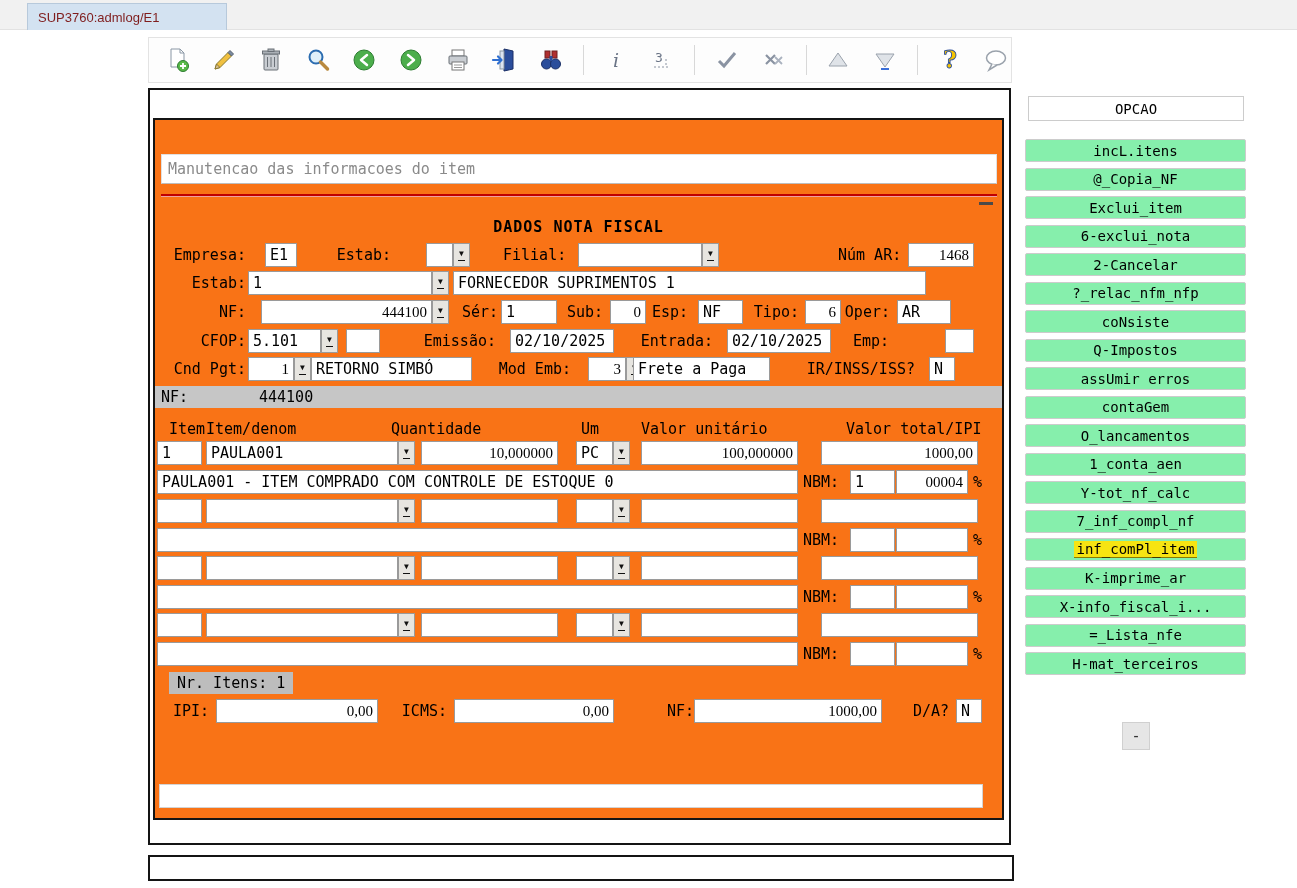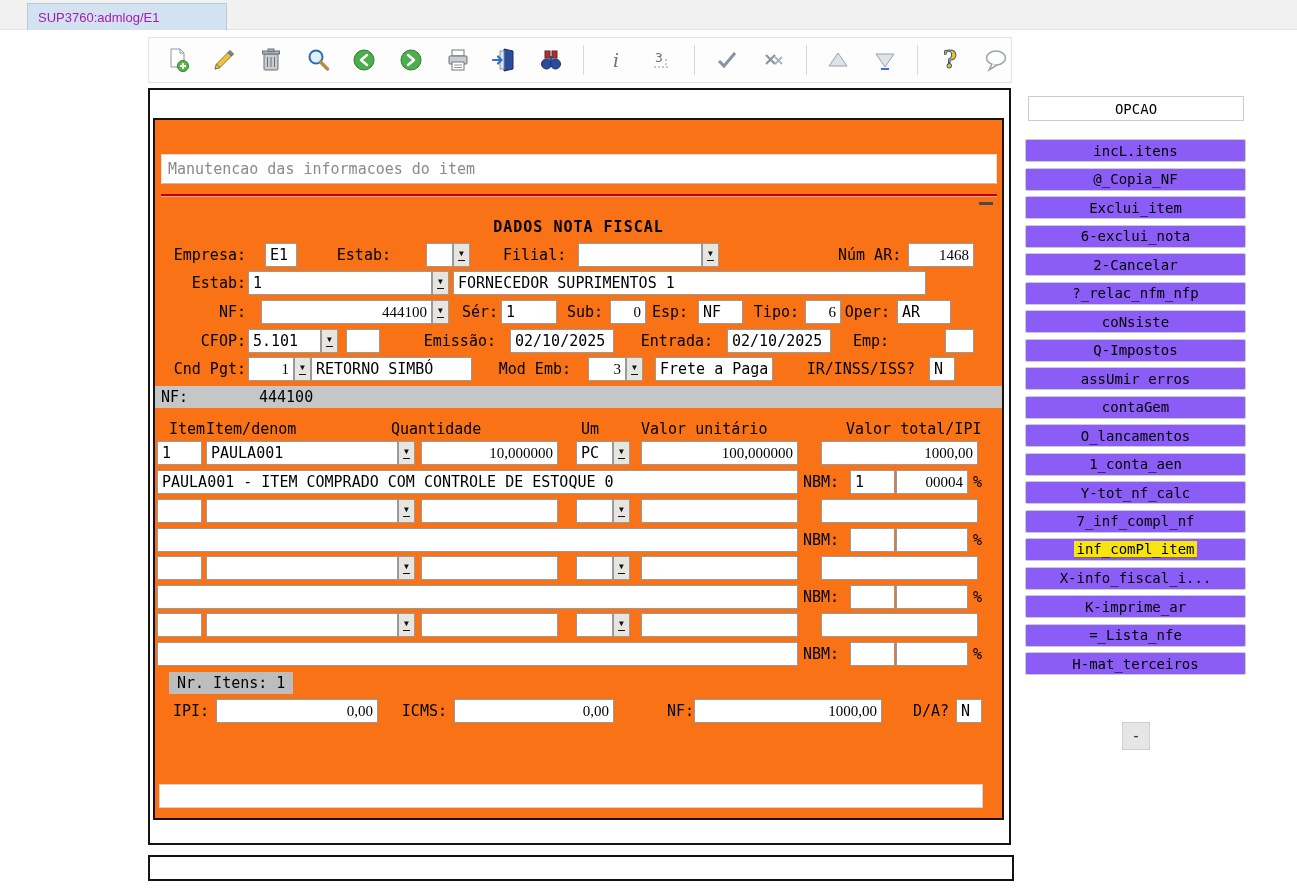--- a/index.html
+++ b/index.html
@@ -4,21 +4,21 @@
 <style>
   * { box-sizing: border-box; }
   html,body { margin:0; padding:0; }
   body {
     width:1297px; height:888px; position:relative; background:#ffffff;
     font-family:"DejaVu Sans Mono", monospace; color:#000;
   }
   
   .topstrip { position:absolute; left:0; top:0; width:1297px; height:30px; background:#f1f1f1; border-bottom:1px solid #e2e2e2; }
   .tab { position:absolute; left:27px; top:3px; width:200px; height:27px; background:#d3e2f1; border:1px solid #b7c9db; border-bottom:none;
-         display:flex; align-items:center; padding-left:10px; font-family:"Liberation Sans", sans-serif; font-size:13px; color:#a21caf; }
+         display:flex; align-items:center; padding-left:10px; font-family:"Liberation Sans", sans-serif; font-size:13px; color:#7f1d1d; }
   
   .toolbar { position:absolute; left:148px; top:37px; width:864px; height:46px; background:#fdfdfd; border:1px solid #e3e3e3;
              display:flex; align-items:center; padding-left:14px; gap:17px; }
   .tbi { width:30px; height:30px; display:flex; align-items:center; justify-content:center; cursor:pointer; }
   .tsep { width:1px; height:30px; background:#d8d8d8; }
   
   .panel { position:absolute; left:148px; top:88px; width:863px; height:757px; border:2px solid #141414; background:#fff; }
   .inner { position:absolute; left:3px; top:28px; width:851px; height:702px; border:2px solid #141414; background:#f97316; }
   .hdrfld { position:absolute; left:6px; top:34px; width:836px; height:30px; background:#fff; border:1px solid #e0e0e0; border-bottom:1px solid #bdbdbd;
             color:#8a8a8a; font-size:15px; display:flex; align-items:center; padding-left:6px; white-space:pre; }
@@ -35,21 +35,21 @@
   .gbar { position:absolute; left:0; width:847px; height:22px; background:#c6c6c6; font-size:15px; line-height:22px; }
   .gbar .l { padding-left:6px; }
   .gbar .v { position:absolute; left:104px; top:0; }
   .nrbar { position:absolute; background:#bdbdbd; height:22px; line-height:22px; font-size:15px; padding:0 8px; white-space:pre; }
   .status { position:absolute; left:4px; top:664px; width:824px; height:24px; background:#fff; border:1px solid #d3d3d3; }
   .botbox { position:absolute; left:148px; top:855px; width:866px; height:26px; border:2px solid #141414; background:#fff; }
   
   .opcao { position:absolute; left:1028px; top:96px; width:216px; height:25px; border:1px solid #cccccc; background:#fff;
            display:flex; align-items:center; justify-content:center; font-size:14px; }
   .sbcol { position:absolute; left:1025px; top:139px; width:221px; display:flex; flex-direction:column; gap:5.5px; }
-  .sbtn { height:23px; border:1px solid #cccccc; border-radius:2px; background:#8b5cf6; display:flex; align-items:center; justify-content:center;
+  .sbtn { height:23px; border:1px solid #cccccc; border-radius:2px; background:#86efac; display:flex; align-items:center; justify-content:center;
           font-size:14px; cursor:pointer; white-space:pre; }
   .sbl { padding:0 2px; }
   .hl { background:#f7e412; border-bottom:1px solid #8a7a00; }
   .minus { position:absolute; left:1122px; top:722px; width:28px; height:28px; background:#e6e6e6; border:1px solid #d0d0d0;
            display:flex; align-items:center; justify-content:center; font-size:15px; color:#333; cursor:pointer; }
 </style>
 </head>
 <body>
 
 <div class="topstrip"></div>
@@ -223,21 +223,21 @@
     <div class="lb r" style="left:690px;top:209px;width:44px">Emp:</div>
     <div class="fd" style="left:790px;top:209px;width:29px"></div>
 
     <div class="lb r" style="left:6px;top:237px;width:85px">Cnd Pgt:</div>
     <div class="fd num" style="left:93px;top:237px;width:46px">1</div>
     <div class="sp" style="left:139px;top:237px"></div>
     <div class="fd" style="left:156px;top:237px;width:161px">RETORNO SIMBÓ</div>
     <div class="lb r" style="left:341px;top:237px;width:75px">Mod Emb:</div>
     <div class="fd num" style="left:433px;top:237px;width:38px">3</div>
     <div class="sp" style="left:471px;top:237px"></div>
-    <div class="fd" style="left:500px;top:237px;width:118px">Frete a Paga</div>
+    <div class="fd" style="left:478px;top:237px;width:137px">Frete a Paga</div>
     <div class="lb r" style="left:650px;top:237px;width:110px">IR/INSS/ISS?</div>
     <div class="fd" style="left:774px;top:237px;width:26px">N</div>
 
     <div class="gbar" style="top:266px">
       <span class="l">NF:</span>
       <span class="v">444100</span>
     </div>
 
     <div class="lb" style="left:14px;top:297px">Item</div>
     <div class="lb" style="left:51px;top:297px">Item/denom</div>
@@ -331,18 +331,18 @@
   <div class="sbtn"><span class="sbl">?_relac_nfm_nfp</span></div>
   <div class="sbtn"><span class="sbl">coNsiste</span></div>
   <div class="sbtn"><span class="sbl">Q-Impostos</span></div>
   <div class="sbtn"><span class="sbl">assUmir erros</span></div>
   <div class="sbtn"><span class="sbl">contaGem</span></div>
   <div class="sbtn"><span class="sbl">O_lancamentos</span></div>
   <div class="sbtn"><span class="sbl">1_conta_aen</span></div>
   <div class="sbtn"><span class="sbl">Y-tot_nf_calc</span></div>
   <div class="sbtn"><span class="sbl">7_inf_compl_nf</span></div>
   <div class="sbtn"><span class="sbl hl">inf_comPl_item</span></div>
+  <div class="sbtn"><span class="sbl">K-imprime_ar</span></div>
   <div class="sbtn"><span class="sbl">X-info_fiscal_i...</span></div>
-  <div class="sbtn"><span class="sbl">K-imprime_ar</span></div>
   <div class="sbtn"><span class="sbl">=_Lista_nfe</span></div>
   <div class="sbtn"><span class="sbl">H-mat_terceiros</span></div>
 </div>
 <div class="minus">-</div>
 
 </body></html>

